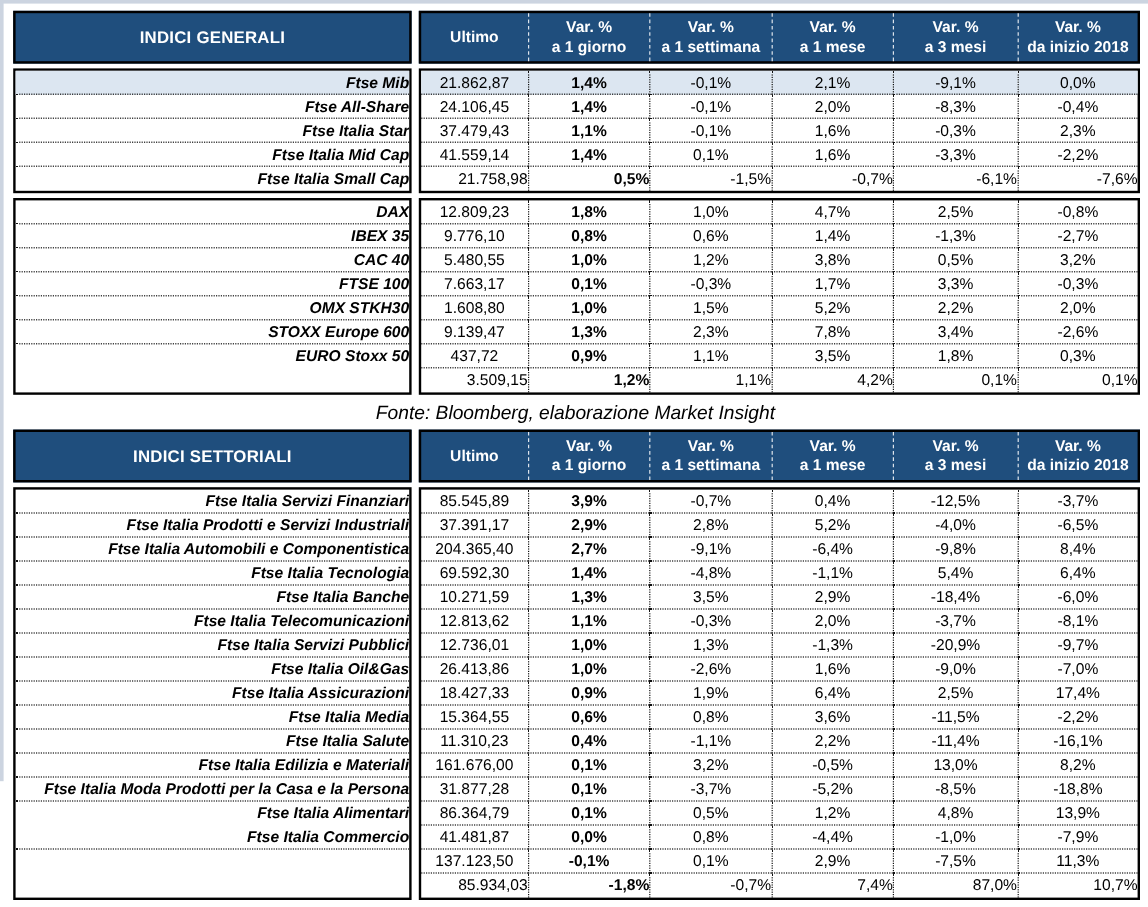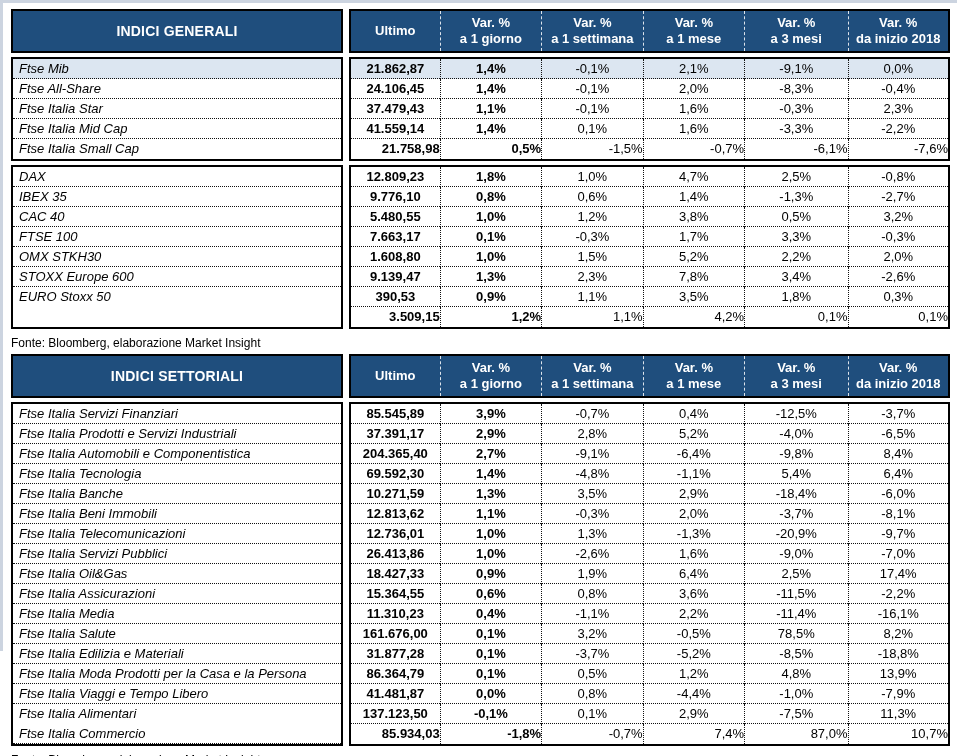--- a/index.html
+++ b/index.html
@@ -45,41 +45,42 @@
     display: flex; flex-direction: column; align-items: center; justify-content: center;
     color: #fff; font-weight: bold; font-size: 13px; line-height: 16px;
     border-left: 1px dashed rgba(255,255,255,.85);
   }
   .hcol:first-child { border-left: none; }
 
   
   .lrow {
     height: 20px; line-height: 19px;
     padding-left: 6px;
-    font-weight: normal; font-style: italic; font-size: 13px;
+    font-weight: bold; font-style: italic; font-size: 13px;
     border-bottom: 1px dotted #111;
-    white-space: nowrap; overflow: hidden;
+    white-space: nowrap; overflow: hidden; text-align: right;
   }
   .lrow.last-row { border-bottom: none; }
   .cell {
     height: 20px; line-height: 19px;
     text-align: center; font-size: 13px;
     border-bottom: 1px dotted #111;
     border-left: 1px dotted #111;
     white-space: nowrap;
   }
-  .cell.first-col { border-left: none; font-weight: bold; }
+  .cell.first-col { border-left: none; }
   .cell.last-row { border-bottom: none; text-align: right; }
   .cell.bold { font-weight: bold; }
   .hl { background: #dce6f1; }
 
   
   .source-note {
-    text-align: left;
-    font-size: 12px;
+    text-align: center;
+    font-style: italic;
+    font-size: 16px;
     padding: 3px 2px 4px 0;
     color: #000;
   }
 </style>
 </head>
 <body>
 
 <div class="page">
   <section>
       <div class="block hdr">
@@ -193,21 +194,21 @@
           <div class="cell">1,5%</div>
           <div class="cell">5,2%</div>
           <div class="cell">2,2%</div>
           <div class="cell">2,0%</div>
           <div class="cell first-col">9.139,47</div>
           <div class="cell bold">1,3%</div>
           <div class="cell">2,3%</div>
           <div class="cell">7,8%</div>
           <div class="cell">3,4%</div>
           <div class="cell">-2,6%</div>
-          <div class="cell first-col">390,53</div>
+          <div class="cell first-col">437,72</div>
           <div class="cell bold">0,9%</div>
           <div class="cell">1,1%</div>
           <div class="cell">3,5%</div>
           <div class="cell">1,8%</div>
           <div class="cell">0,3%</div>
           <div class="cell first-col last-row">3.509,15</div>
           <div class="cell bold last-row">1,2%</div>
           <div class="cell last-row">1,1%</div>
           <div class="cell last-row">4,2%</div>
           <div class="cell last-row">0,1%</div>
@@ -247,30 +248,28 @@
           </div>
         </div>
       </div>
       <div class="block">
         <div class="lbox">
           <div class="lrow">Ftse Italia Servizi Finanziari</div>
           <div class="lrow">Ftse Italia Prodotti e Servizi Industriali</div>
           <div class="lrow">Ftse Italia Automobili e Componentistica</div>
           <div class="lrow">Ftse Italia Tecnologia</div>
           <div class="lrow">Ftse Italia Banche</div>
-          <div class="lrow">Ftse Italia Beni Immobili</div>
           <div class="lrow">Ftse Italia Telecomunicazioni</div>
           <div class="lrow">Ftse Italia Servizi Pubblici</div>
           <div class="lrow">Ftse Italia Oil&amp;Gas</div>
           <div class="lrow">Ftse Italia Assicurazioni</div>
           <div class="lrow">Ftse Italia Media</div>
           <div class="lrow">Ftse Italia Salute</div>
           <div class="lrow">Ftse Italia Edilizia e Materiali</div>
           <div class="lrow">Ftse Italia Moda Prodotti per la Casa e la Persona</div>
-          <div class="lrow">Ftse Italia Viaggi e Tempo Libero</div>
           <div class="lrow last-row">Ftse Italia Alimentari</div>
           <div class="lrow">Ftse Italia Commercio</div>
         </div>
         <div class="vbox">
           <div class="cell first-col">85.545,89</div>
           <div class="cell bold">3,9%</div>
           <div class="cell">-0,7%</div>
           <div class="cell">0,4%</div>
           <div class="cell">-12,5%</div>
           <div class="cell">-3,7%</div>
@@ -331,21 +330,21 @@
           <div class="cell first-col">11.310,23</div>
           <div class="cell bold">0,4%</div>
           <div class="cell">-1,1%</div>
           <div class="cell">2,2%</div>
           <div class="cell">-11,4%</div>
           <div class="cell">-16,1%</div>
           <div class="cell first-col">161.676,00</div>
           <div class="cell bold">0,1%</div>
           <div class="cell">3,2%</div>
           <div class="cell">-0,5%</div>
-          <div class="cell">78,5%</div>
+          <div class="cell">13,0%</div>
           <div class="cell">8,2%</div>
           <div class="cell first-col">31.877,28</div>
           <div class="cell bold">0,1%</div>
           <div class="cell">-3,7%</div>
           <div class="cell">-5,2%</div>
           <div class="cell">-8,5%</div>
           <div class="cell">-18,8%</div>
           <div class="cell first-col">86.364,79</div>
           <div class="cell bold">0,1%</div>
           <div class="cell">0,5%</div>

